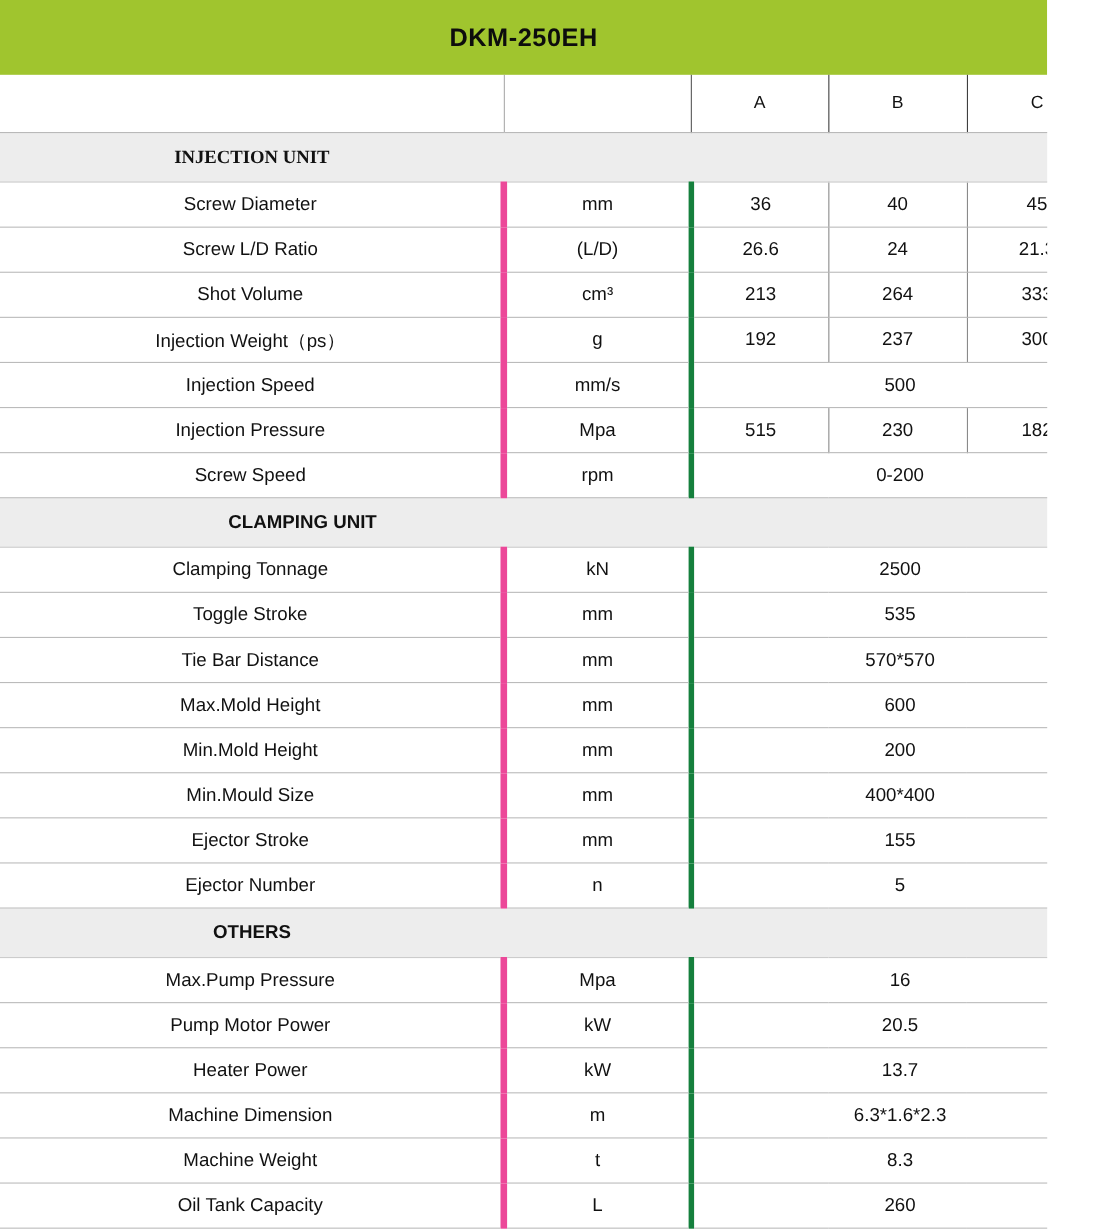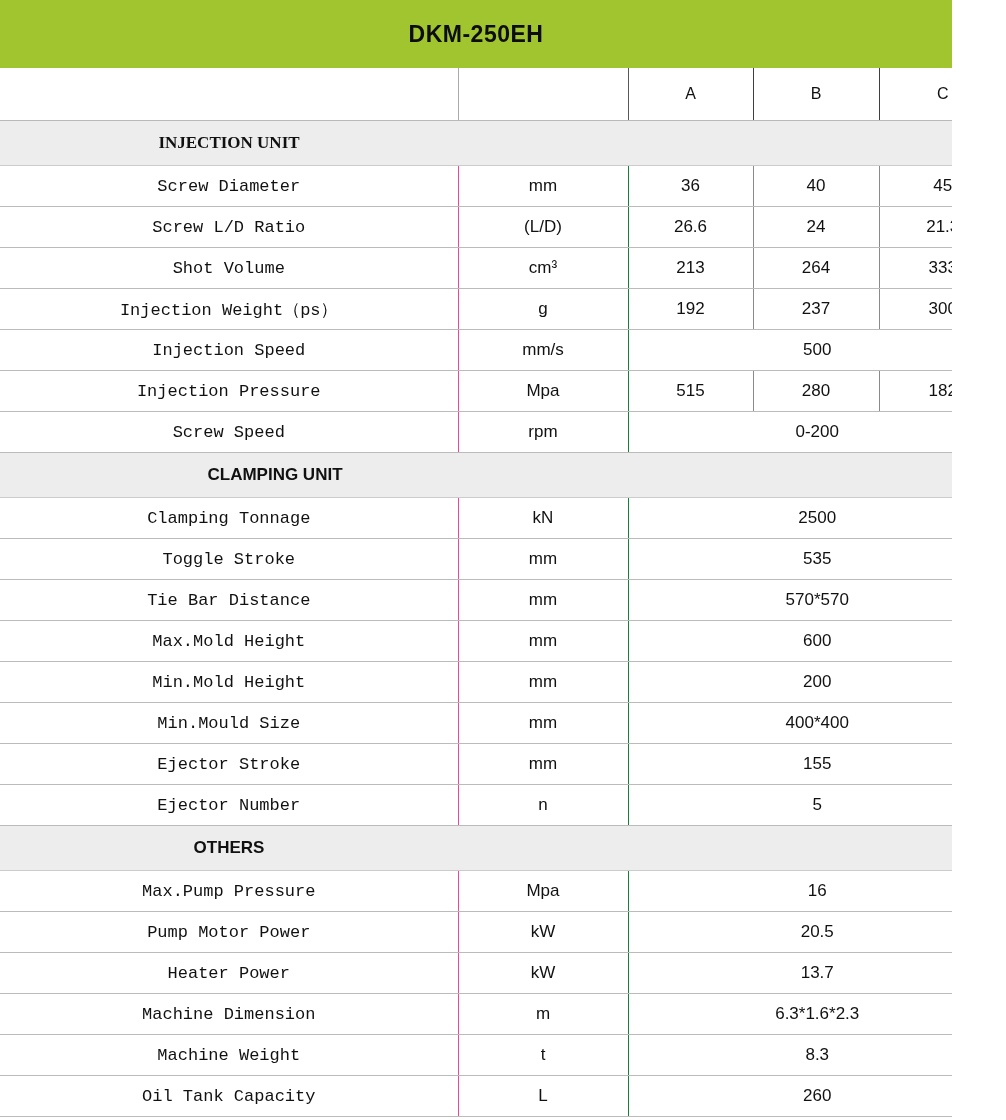--- a/index.html
+++ b/index.html
@@ -51,22 +51,22 @@
     font-size: 17px;
     border-bottom: 1px solid #cccccc;
   }
   tr.section td .sec-label {
     display: block;
     width: 458px;          
     text-align: center;
   }
   
   tr.datarow td { height: 40px; border-bottom: 1px solid #bbbbbb; }
-  tr.datarow td.c-label { border-right: 1px solid #ec4899; font-family: Liberation Mono, monospace; }
-  tr.datarow td.c-unit  { border-right: 1px solid #15803d; }
+  tr.datarow td.c-label { border-right: 6px solid #ec4899; }
+  tr.datarow td.c-unit  { border-right: 5px solid #15803d; }
   tr.datarow td.c-a     { border-right: 1px solid #8a8a8a; }
   tr.datarow td.c-b     { border-right: 1px solid #8a8a8a; }
   tr.datarow td.c-span  {  }
 </style>
 </head>
 <body>
 
 <div class="sheet">
 
   <div class="title-bar" style="background: rgb(160, 197, 46);">
@@ -125,21 +125,21 @@
         </tr>
         <tr class="datarow">
           <td class="c-label">Injection Speed</td>
           <td class="c-unit">mm/s</td>
           <td colspan="3" class="c-span">500</td>
         </tr>
         <tr class="datarow">
           <td class="c-label">Injection Pressure</td>
           <td class="c-unit">Mpa</td>
           <td class="c-a">515</td>
-          <td class="c-b">280</td>
+          <td class="c-b">230</td>
           <td class="c-c">182</td>
         </tr>
         <tr class="datarow">
           <td class="c-label">Screw Speed</td>
           <td class="c-unit">rpm</td>
           <td colspan="3" class="c-span">0-200</td>
         </tr>
         <tr class="section">
           <td colspan="5" style="background: rgb(237, 237, 237); padding-left: 46px;">
             <span class="sec-label">CLAMPING UNIT</span>

